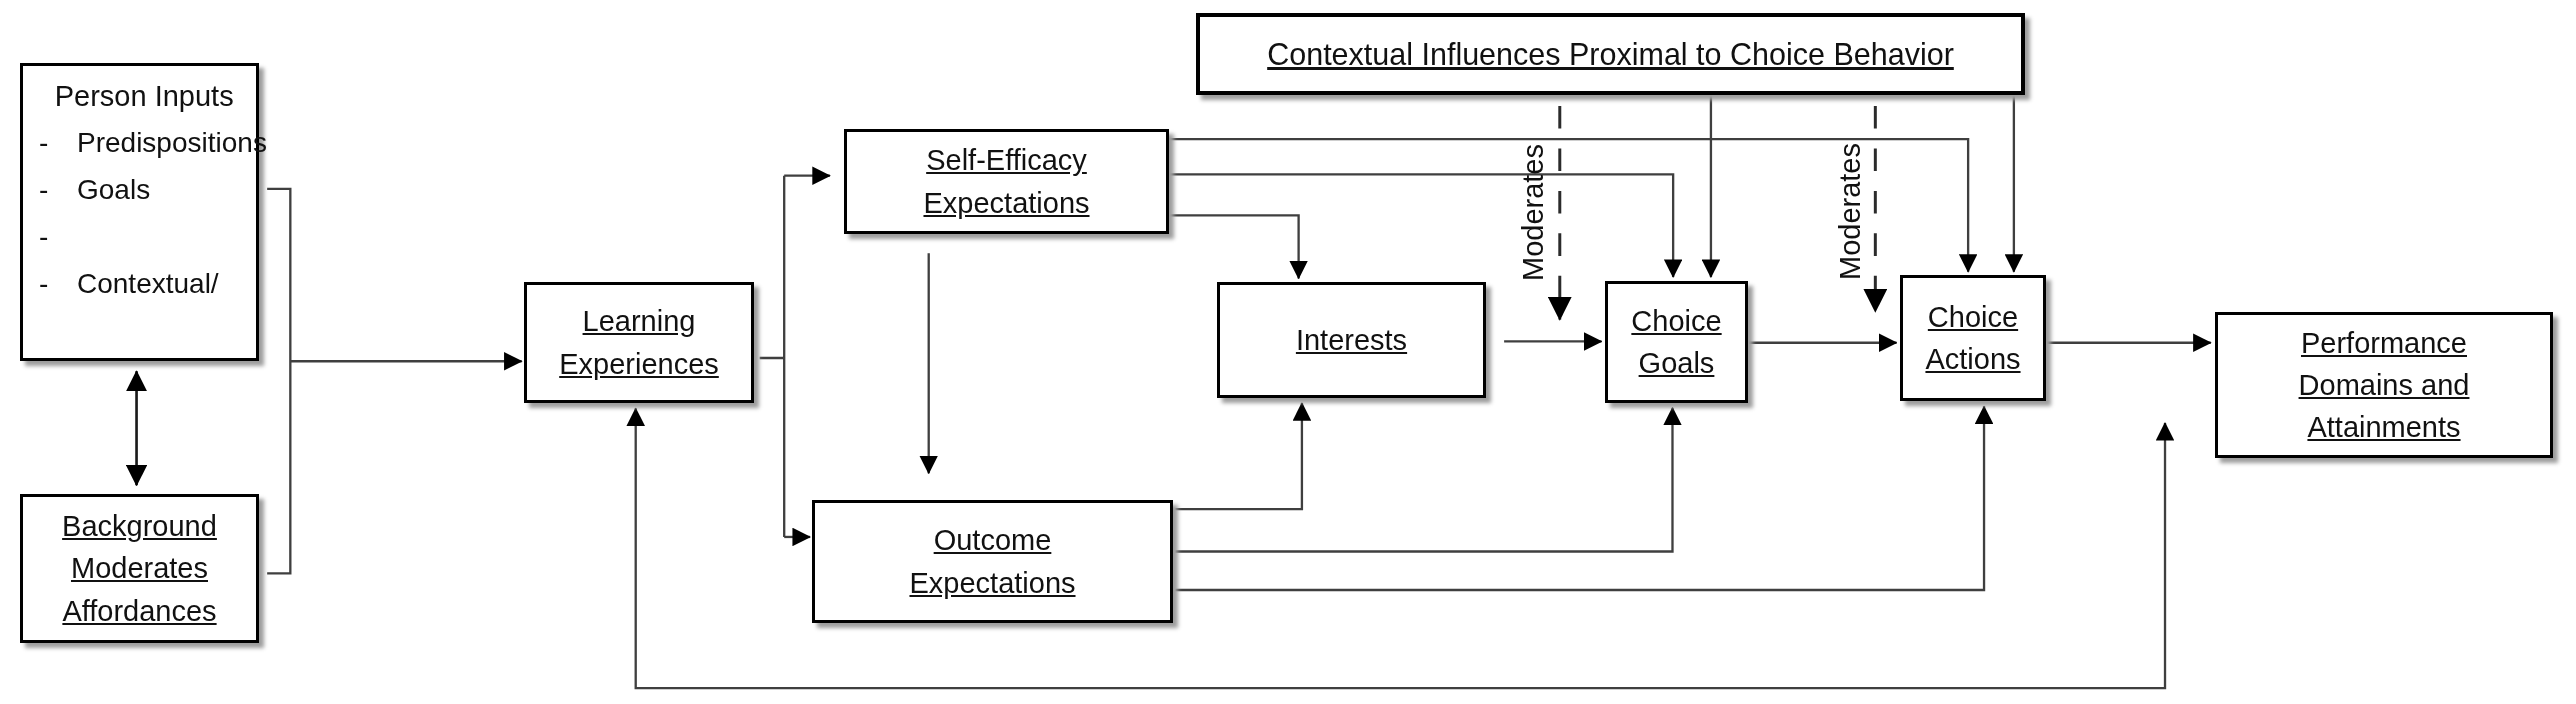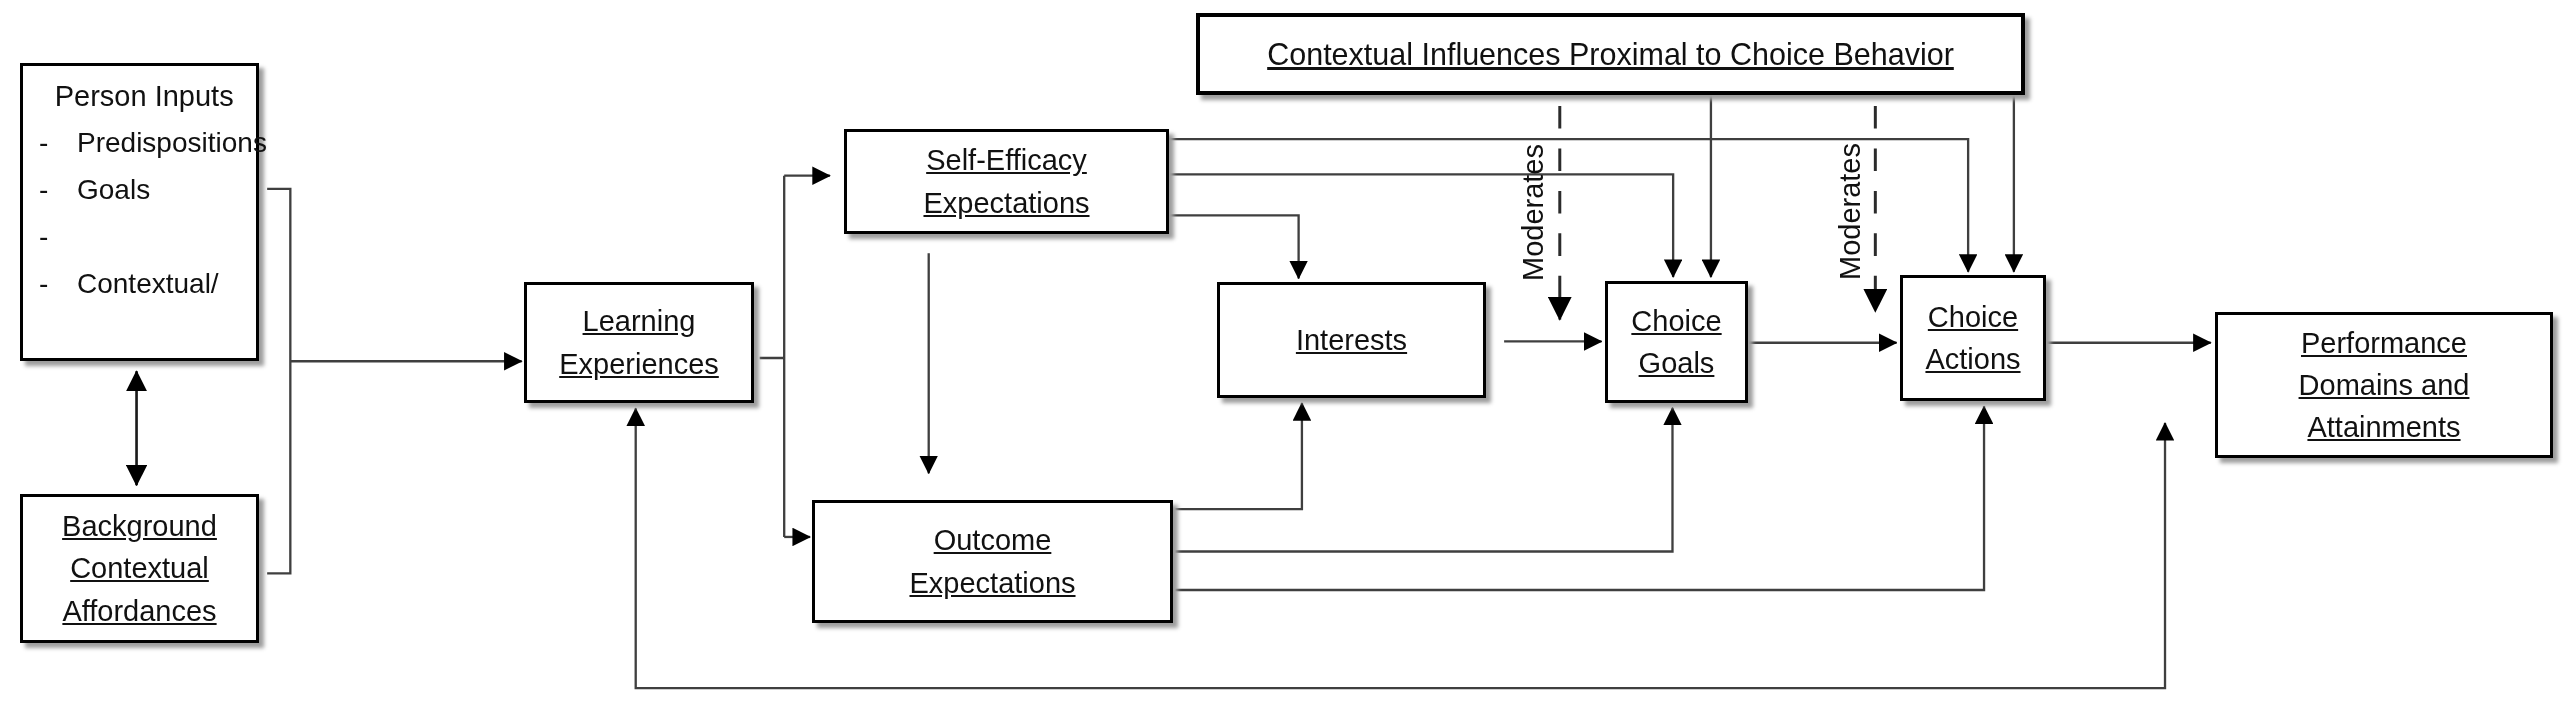--- a/index.html
+++ b/index.html
@@ -87,21 +87,21 @@
       <span class="pi-bullet">-</span>
       <span>Contextual/</span>
     </div>
     <div class="pi-item">
       <span class="pi-bullet"></span>
     </div>
   </div>
 
   <div class="box" style="left:20px;top:494px;width:239px;height:149px;">
     <div class="box-label">Background
-Contextual
+Moderates
 Affordances</div>
   </div>
 
   <div class="box" style="left:524px;top:282px;width:230px;height:121px;">
     <div class="box-label">Learning
 Experiences</div>
   </div>
 
   <div class="box" style="left:844px;top:129px;width:325px;height:105px;">
     <div class="box-label">Self-Efficacy

